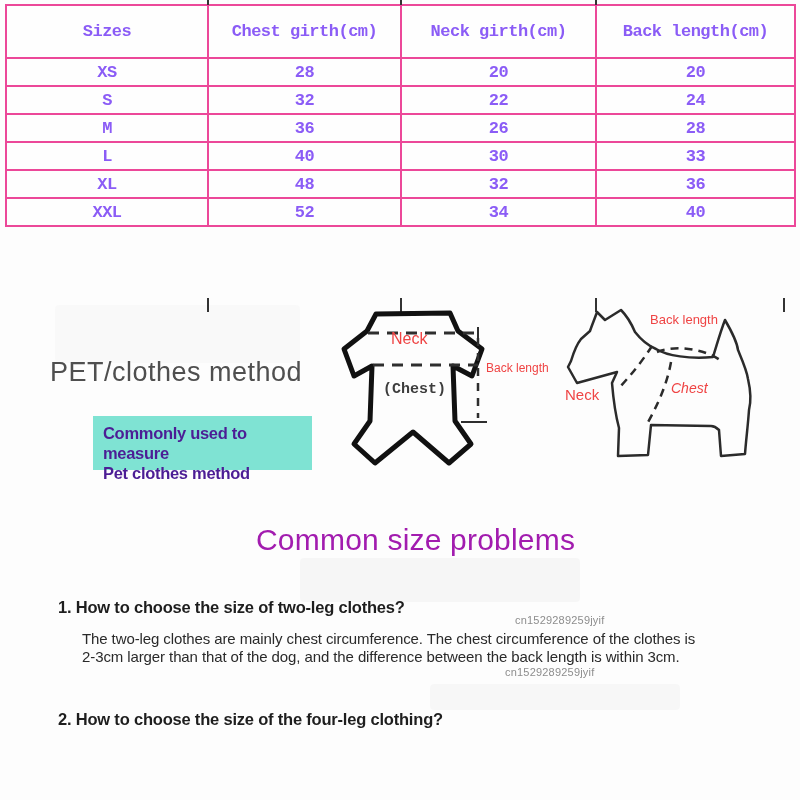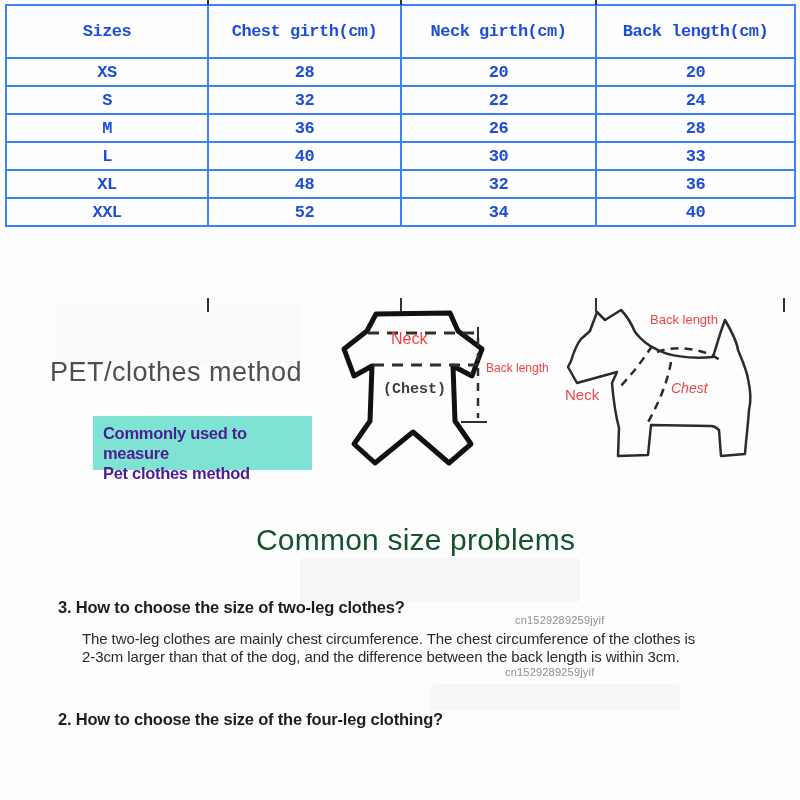--- a/index.html
+++ b/index.html
@@ -9,22 +9,22 @@
 
   
   .artifact { position:absolute; background:rgba(0,0,0,0.03); border-radius:4px; }
   .artifact.a1 { left:300px; top:558px; width:280px; height:44px; background:rgba(0,0,0,0.028); }
   .artifact.a2 { left:430px; top:684px; width:250px; height:26px; background:rgba(0,0,0,0.022); }
   .artifact.a3 { left:55px;  top:305px; width:245px; height:58px; background:rgba(0,0,0,0.014); }
 
   
   table.size-table { position:absolute; left:5px; top:4px; width:789px; border-collapse:collapse; table-layout:fixed; }
   table.size-table td, table.size-table th {
-    border:2px solid #3b82f6; text-align:center; vertical-align:middle;
-    font-family:"Liberation Mono", monospace; font-weight:bold; color:#1d4ed8;
+    border:2px solid #ec4899; text-align:center; vertical-align:middle;
+    font-family:"Liberation Mono", monospace; font-weight:bold; color:#8b5cf6;
     font-size:17px; letter-spacing:-0.5px; background:#fefefe;
   }
   table.size-table th { height:53px; font-size:17px; }
   table.size-table td { height:28px; }
   .col-sizes { width:202px; } .col-chest { width:193px; } .col-neck { width:195px; } .col-back { width:199px; }
   .stub { position:absolute; width:2px; background:#333; }
 
   
   .pet-title { position:absolute; left:50px; top:357px; font-size:27px; color:#4f4f4f; letter-spacing:0.5px; }
   .note-box { position:absolute; left:93px; top:416px; width:219px; height:54px; background:#7fe3d3; padding:7px 10px; }
@@ -35,21 +35,21 @@
   .dog-svg { left:555px; top:300px; }
   .diagram-label { position:absolute; color:#ef4444; white-space:nowrap; }
   .lbl-garment-neck { left:391px; top:330px; font-size:16px; }
   .lbl-garment-chest { left:383px; top:381px; font-size:15px; font-family:"Liberation Mono", monospace; font-weight:bold; color:#3d3d3d; }
   .lbl-garment-back { left:486px; top:361px; font-size:12px; }
   .lbl-dog-back { left:650px; top:312px; font-size:13px; }
   .lbl-dog-neck { left:565px; top:386px; font-size:15px; }
   .lbl-dog-chest { left:671px; top:380px; font-size:14px;font-style:italic; }
 
   
-  .faq-title { position:absolute; left:256px; top:523px; font-size:30px; color:#14532d; letter-spacing:0.2px; }
+  .faq-title { position:absolute; left:256px; top:523px; font-size:30px; color:#a21caf; letter-spacing:0.2px; }
   .question { position:absolute; font-size:16.5px; font-weight:bold; color:#1e1e1e; letter-spacing:-0.2px; white-space:nowrap; }
   .q1 { left:58px; top:598px; }
   .q2 { left:58px; top:710px; }
   .answer { position:absolute; width:624px; font-size:15px; color:#2a2a2a; letter-spacing:-0.1px; }
   .a1 { left:82px; top:630px; line-height:17.5px; }
   .a2 { left:82px; top:744px; line-height:18px; }
   .watermark { position:absolute; font-size:11px; color:#8d8d8d; letter-spacing:0.2px; }
   .w1 { left:515px; top:614px; }
   .w2 { left:505px; top:666px; }
 </style>
@@ -147,20 +147,20 @@
     <path d="M 97,46 C 88,60 77,74 64,88" fill="none" stroke="#2b2b2b" stroke-width="2.5" stroke-dasharray="8 6"></path>
     <path d="M 102,52 C 118,45 148,48 165,60" fill="none" stroke="#2b2b2b" stroke-width="2.5" stroke-dasharray="8 6"></path>
     <path d="M 116,62 C 112,85 102,106 92,124" fill="none" stroke="#2b2b2b" stroke-width="2.5" stroke-dasharray="8 6"></path>
   </svg>
   <div class="diagram-label lbl-dog-back">Back length</div>
   <div class="diagram-label lbl-dog-neck">Neck</div>
   <div class="diagram-label lbl-dog-chest">Chest</div>
 
   <div class="faq-title">Common size problems</div>
 
-  <div class="question q1">3. How to choose the size of two-leg clothes?</div>
+  <div class="question q1">1. How to choose the size of two-leg clothes?</div>
   <div class="watermark w1">cn1529289259jyif</div>
   <div class="answer a1">The two-leg clothes are mainly chest circumference. The chest circumference of the clothes is 2-3cm larger than that of the dog, and the difference between the back length is within 3cm.</div>
   <div class="watermark w2">cn1529289259jyif</div>
 
   <div class="question q2">2. How to choose the size of the four-leg clothing?</div>
 
 </div>
 
 </body></html>

